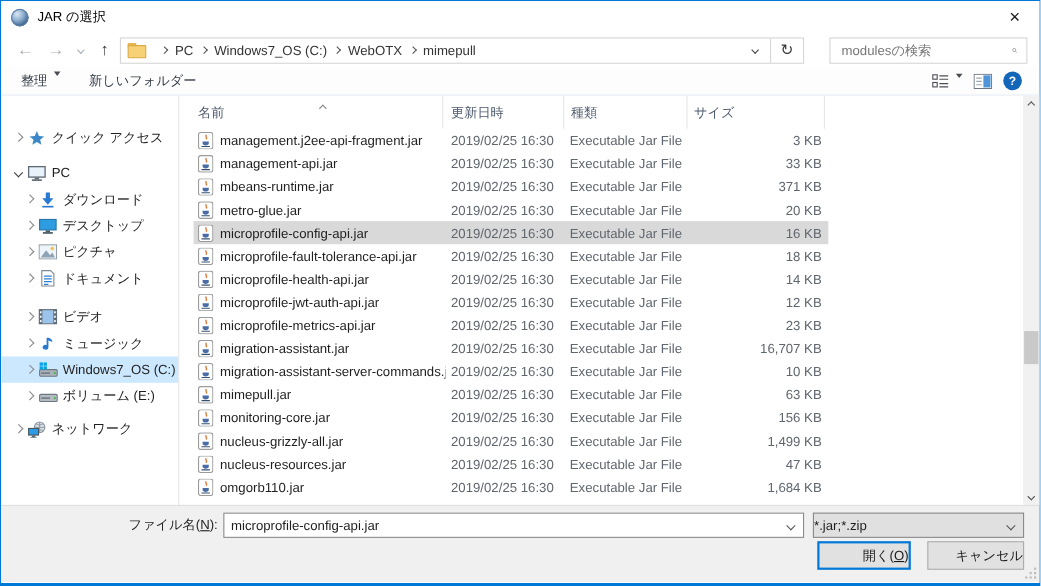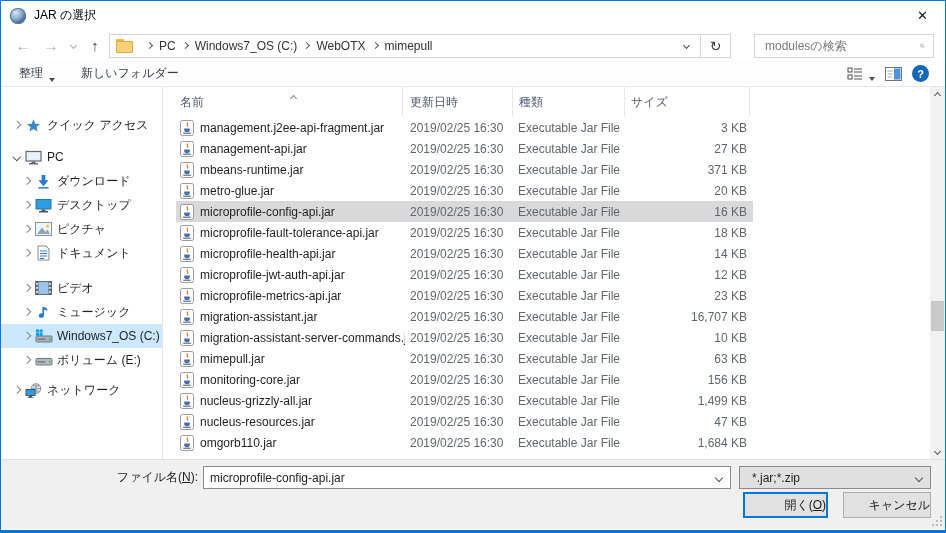--- a/index.html
+++ b/index.html
@@ -38,21 +38,21 @@
   .bc-spacer { flex:1; }
   .bc-dd { width:28px; height:100%; display:flex; align-items:center; justify-content:center; }
   .bc-refresh { width:30px; height:100%; border-left:1px solid #d6d6d6; display:flex; align-items:center; justify-content:center; font-size:14px; color:#3b3b3b; }
 
   .search-box { margin-left:23px; width:180px; height:24px; border:1px solid #d6d6d6; background:#fff; display:flex; align-items:center; padding:0 8px 0 10px; }
   .search-text { flex:1; border:none; outline:none; font-family:inherit; font-size:12px; color:#777; background:transparent; }
   .search-text::placeholder { color:#777; opacity:1; }
 
   
   .toolbar { height:26px; display:flex; align-items:center; padding:0 16px 0 18px; background:#fdfdfe; border-bottom:1px solid #e1e9f2; color:#333a45; }
-  .tb-item { display:flex; align-items:flex-end; gap:6px; }
+  .tb-item { display:flex; align-items:flex-start; gap:6px; }
   .tri-down { width:0; height:0; border-left:3.5px solid transparent; border-right:3.5px solid transparent; border-top:4.5px solid #4c4c55; }
   .tb-newfolder { margin-left:26px; }
   .tb-spacer { flex:1; }
   .tb-right { display:flex; align-items:center; gap:10px; }
   .help-circle { width:17px; height:17px; border-radius:50%; background:#1467b8; color:#fff; font-weight:bold; font-size:11px; display:flex; align-items:center; justify-content:center; }
 
   
   .main { position:relative; height:372px; display:flex; background:#fff; }
   .sidebar { width:162px; border-right:1px solid #e6e6e6; padding-top:26px; overflow:hidden; }
   .side-item { height:24px; display:flex; align-items:center; }
@@ -90,21 +90,21 @@
   .vs-thumb { position:absolute; left:1px; width:13px; top:214px; height:30px; background:#c9c9c9; }
 
   
   .footer { position:relative; height:70px; background:#f0f0f0; border-top:1px solid #dfdfdf; }
   .fn-label { position:absolute; left:0; top:6px; width:197px; height:23px; line-height:23px; text-align:right; color:#1f1f1f; }
   .ul { text-decoration:underline; }
   .fn-combo { position:absolute; left:202px; top:6px; width:528px; height:23px; border:1px solid #8a8a8a; background:#fff; display:flex; align-items:center; }
   .fn-input { flex:1; height:100%; border:none; outline:none; font-family:inherit; font-size:12px; padding-left:6px; color:#1f1f1f; background:transparent; }
   .combo-dd { width:22px; height:100%; display:flex; align-items:center; justify-content:center; }
   .combo-dd .chev { width:6px; height:6px; border-color:#555; }
-  .ft-select { position:absolute; left:738px; top:6px; width:192px; height:23px; border:1px solid #8a8a8a; background:#e0e0e0; display:flex; align-items:center; padding-left:12px; }
+  .ft-select { position:absolute; left:738px; top:6px; width:192px; height:23px; border:1px solid #8a8a8a; background:#e0e0e0; display:flex; align-items:center; padding-left:0; }
   .ft-select .val { flex:1; color:#1f1f1f; }
   .btn { position:absolute; top:32px; height:26px; background:#e1e1e1; display:flex; align-items:center; justify-content:flex-end; color:#1a1a1a; }
   .btn-open { left:742px; width:85px; border:2px solid #0078d7; }
   .btn-cancel { left:842px; width:88px; border:1px solid #adadad; }
   .grip { position:absolute; right:3px; bottom:3px; width:9px; height:9px; }
   .grip i { position:absolute; width:2px; height:2px; background:#bdbdbd; }
   .grip i:nth-child(1){ right:0; bottom:0; }
   .grip i:nth-child(2){ right:4px; bottom:0; }
   .grip i:nth-child(3){ right:0; bottom:4px; }
   .grip i:nth-child(4){ right:8px; bottom:0; }
@@ -384,21 +384,21 @@
           <rect x="0.5" y="0.5" width="13" height="15" rx="2" fill="#fff" stroke="#9b9b9b"></rect>
           <path d="M7.6 2.6 C5.8 4.2 9.2 4.8 7.2 6.6" fill="none" stroke="#e07b39" stroke-width="1.3"></path>
           <path d="M4.2 8.6 h5.6 v1.6 c0 1.2 -1.25 2 -2.8 2 s-2.8 -0.8 -2.8 -2 z" fill="#4a6da7"></path>
           <line x1="3.2" y1="13.2" x2="10.8" y2="13.2" stroke="#35506e" stroke-width="1"></line>
         </svg>
       </span>
       <span class="fname">management-api.jar</span>
     </span>
     <span class="cell c-date">2019/02/25 16:30</span>
     <span class="cell c-type">Executable Jar File</span>
-    <span class="cell c-size">27 KB</span>
+    <span class="cell c-size">33 KB</span>
   </div>
           <div class="file-row">
     <span class="cell c-name">
       <span class="jar-ic">
         <svg width="14" height="16" viewBox="0 0 14 16">
           <rect x="0.5" y="0.5" width="13" height="15" rx="2" fill="#fff" stroke="#9b9b9b"></rect>
           <path d="M7.6 2.6 C5.8 4.2 9.2 4.8 7.2 6.6" fill="none" stroke="#e07b39" stroke-width="1.3"></path>
           <path d="M4.2 8.6 h5.6 v1.6 c0 1.2 -1.25 2 -2.8 2 s-2.8 -0.8 -2.8 -2 z" fill="#4a6da7"></path>
           <line x1="3.2" y1="13.2" x2="10.8" y2="13.2" stroke="#35506e" stroke-width="1"></line>
         </svg>

